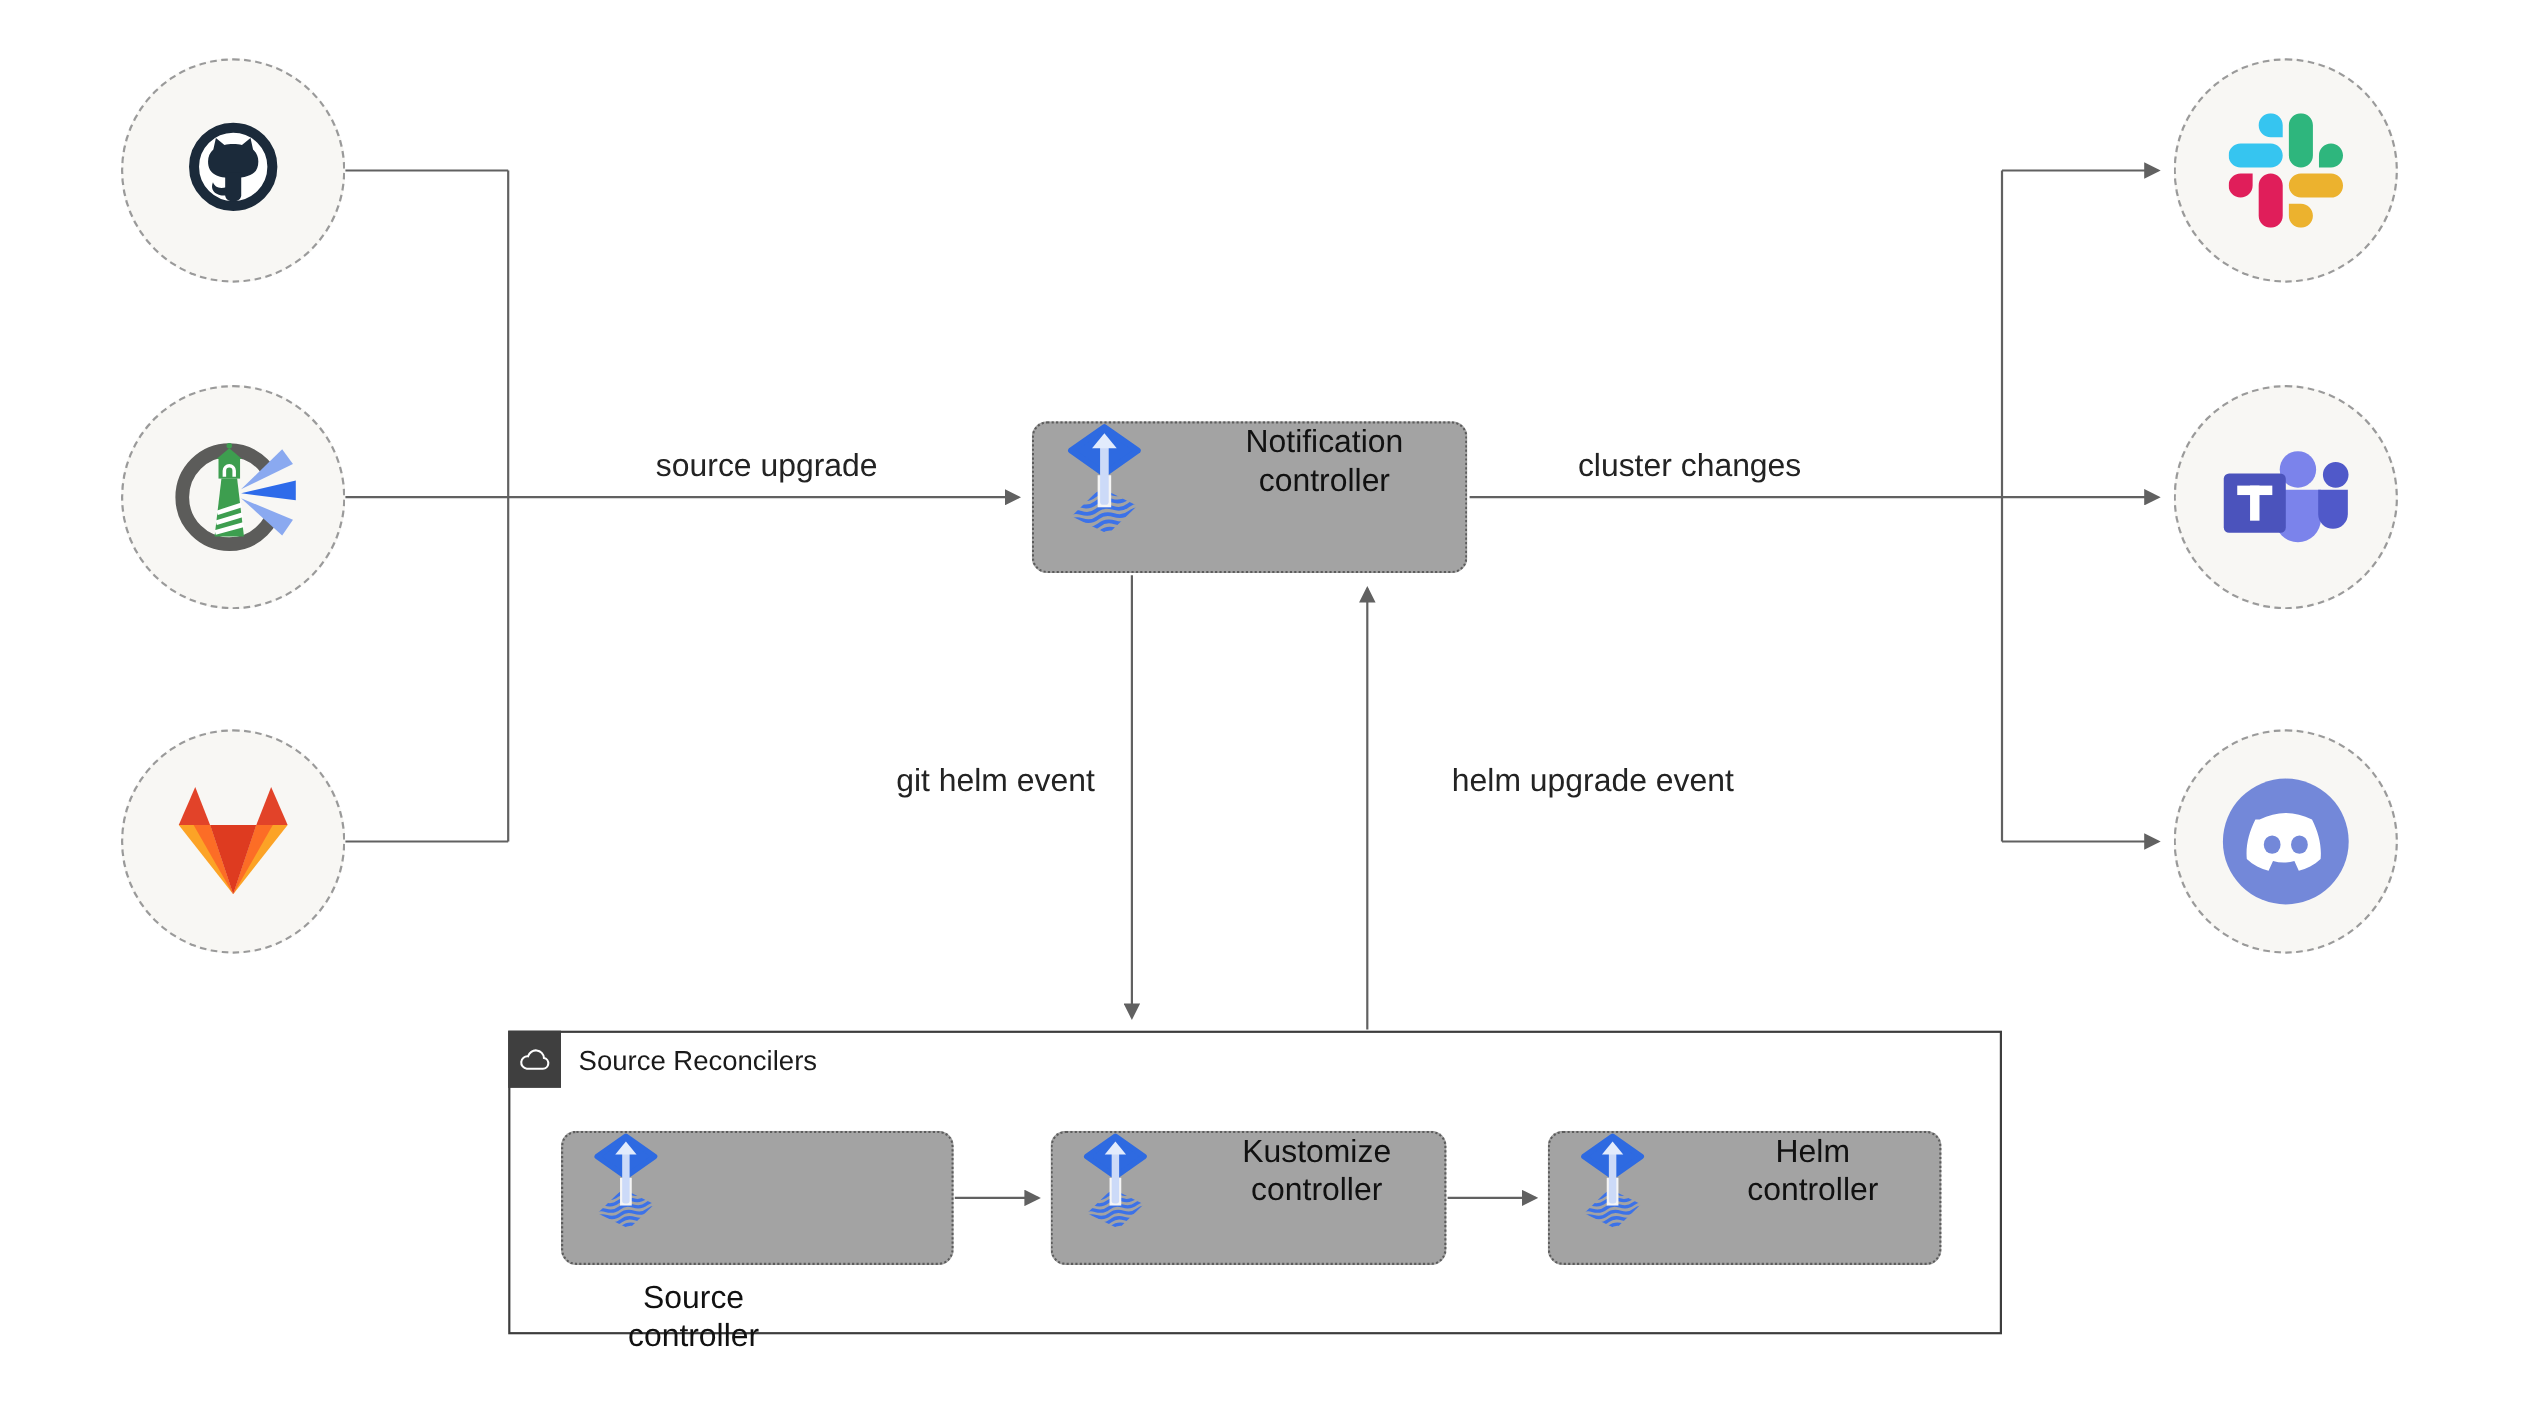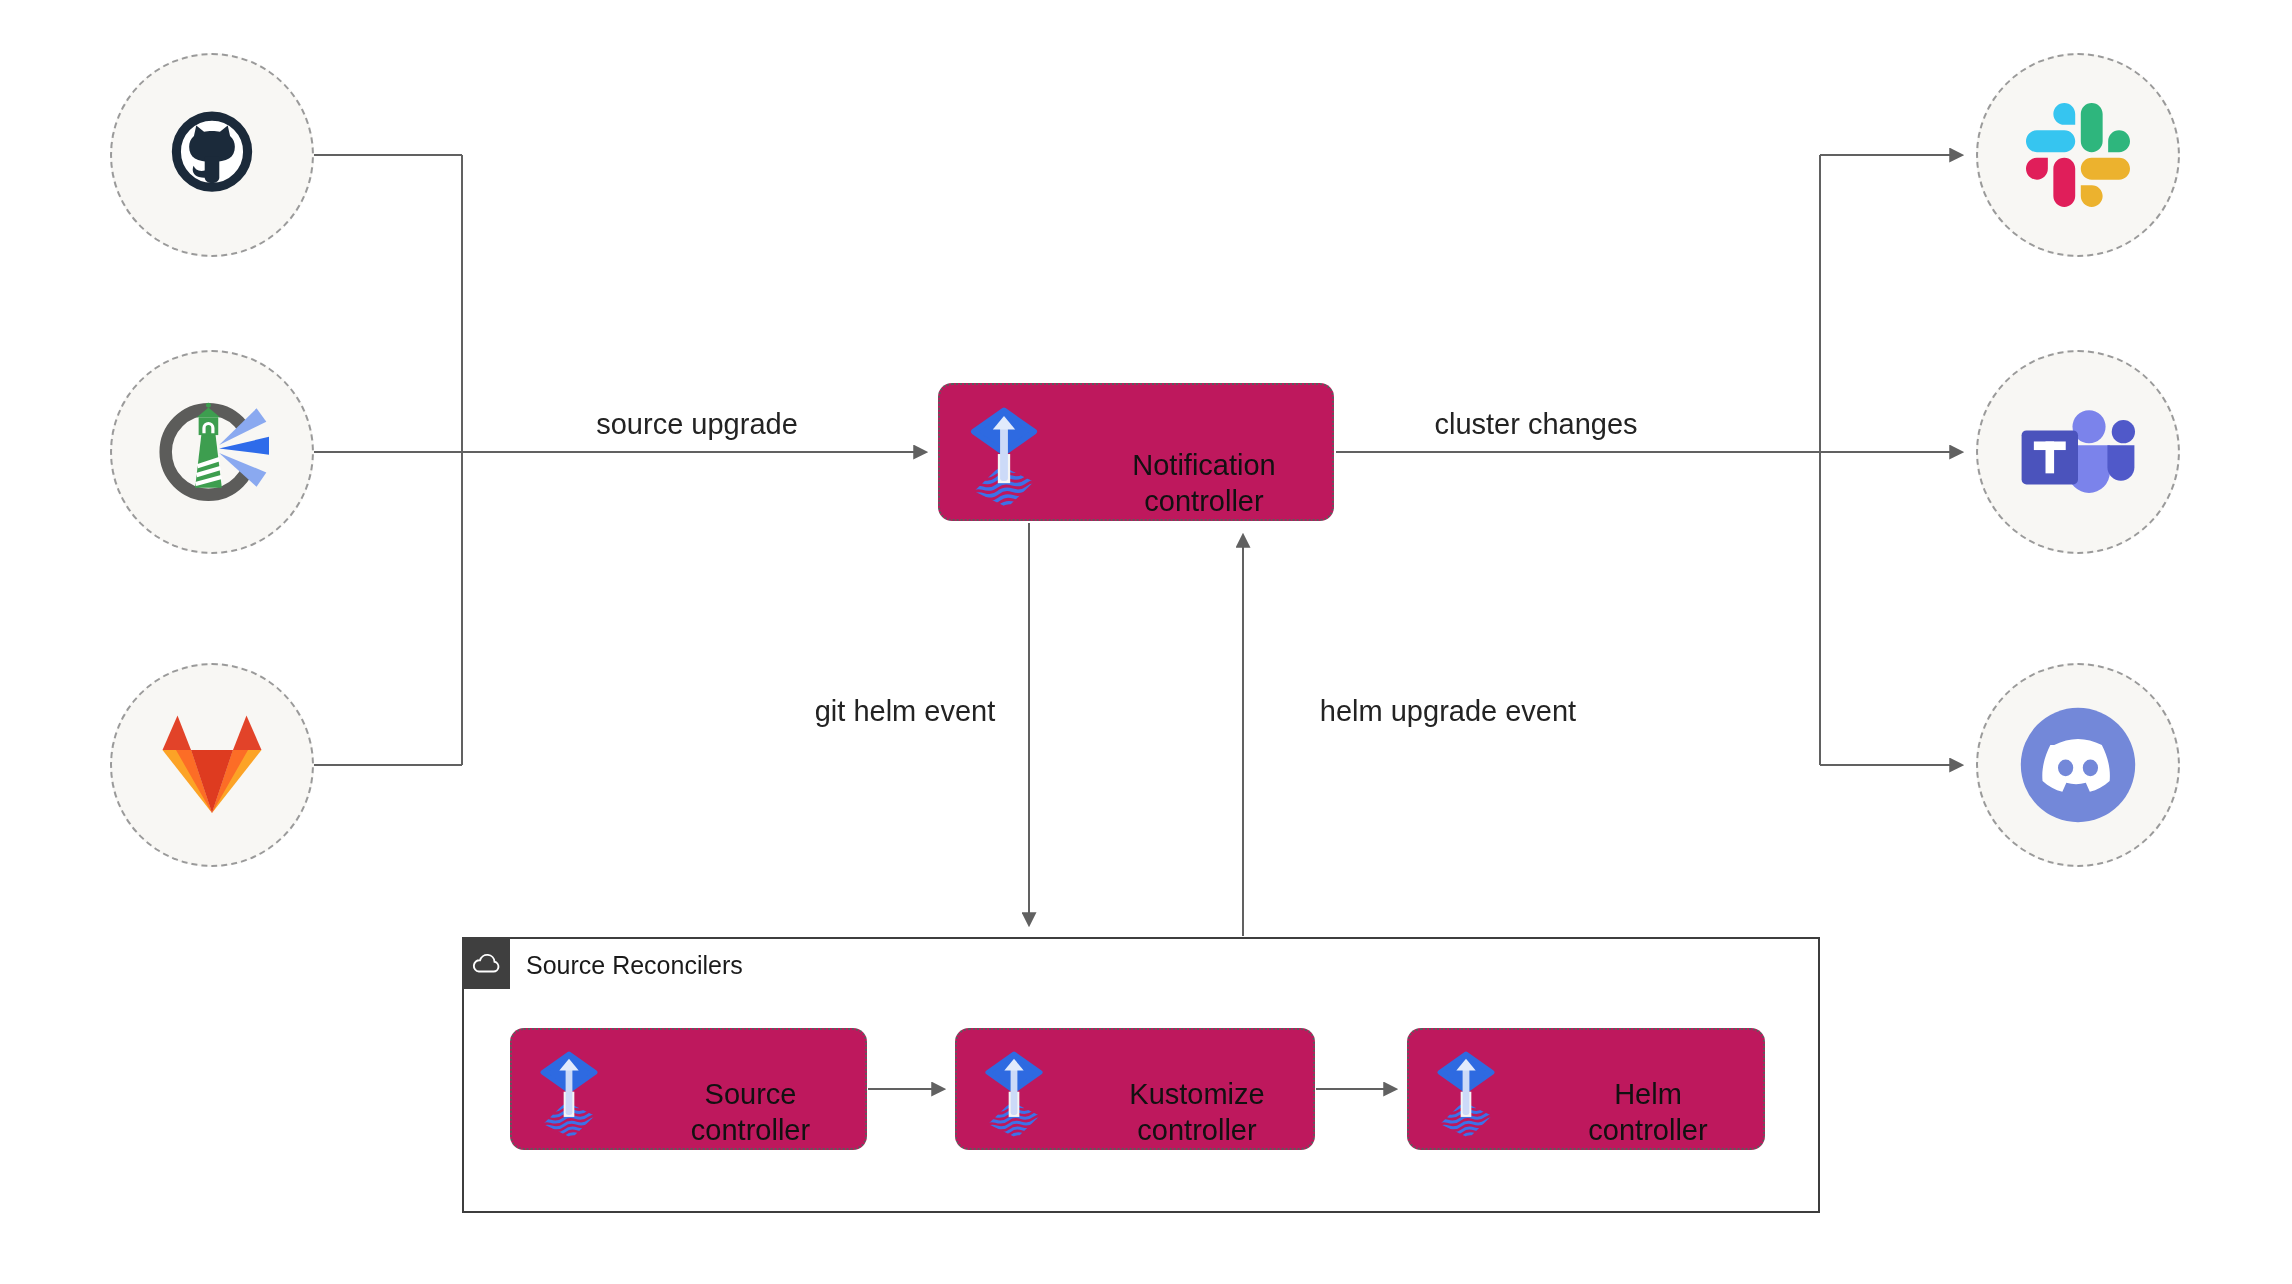--- a/index.html
+++ b/index.html
@@ -5,22 +5,22 @@
   html,body{margin:0;padding:0;background:#ffffff;}
   #canvas{position:relative;width:2292px;height:1284px;background:#ffffff;overflow:hidden;
           font-family:"Liberation Sans",sans-serif;}
   svg{display:block;}
   #wires{position:absolute;left:0;top:0;z-index:4;pointer-events:none;}
 
   .node-circle{position:absolute;width:204px;height:204px;border-radius:50%;
                background:#f8f7f4;border:2px dashed #9a9a9a;box-sizing:border-box;
                display:flex;align-items:center;justify-content:center;z-index:2;}
 
-  .ctrl-box{position:absolute;background:#be185d;border:2px dotted #5c5c5c;border-radius:14px;
-            box-sizing:border-box;display:flex;align-items:flex-end;z-index:2;gap:36px;}
+  .ctrl-box{position:absolute;background:#a3a3a3;border:2px dotted #5c5c5c;border-radius:14px;
+            box-sizing:border-box;display:flex;align-items:flex-start;z-index:2;gap:36px;}
   .ctrl-box .flux{flex:0 0 auto;}
   .ctrl-label{flex:1 1 auto;display:flex;align-items:center;justify-content:center;
               font-size:29px;line-height:1.22;color:#111;text-align:center;}
   .ctrl-label span{display:inline-block;max-width:185px;}
 
   .edge-label{position:absolute;transform:translate(-50%,-50%);font-size:29px;color:#232323;
               white-space:nowrap;z-index:3;}
 
   .gitops-container{position:absolute;left:462px;top:937px;width:1358px;height:276px;
                     border:2px solid #3d3d3d;box-sizing:border-box;background:transparent;z-index:1;}
@@ -166,21 +166,21 @@
 
   <div class="gitops-container">
     <div class="gitops-badge">
       <svg width="34" height="27" viewBox="0 0 36 28">
         <path d="M10.5 22.5h15.5a5.2 5.2 0 0 0 1-10.3 7.8 7.8 0 0 0-15.3-1.6A5.9 5.9 0 0 0 10.5 22.5z" fill="none" stroke="#ffffff" stroke-width="2"></path>
       </svg>
     </div>
     <div class="gitops-title">Source Reconcilers</div>
   </div>
 
-  <div class="ctrl-box" style="left:510px;top:1028px;width:357px;height:122px;padding-left:26px;">
+  <div class="ctrl-box" style="left:510px;top:1028px;width:357px;height:122px;padding-left:26px;flex-direction:column;">
     <svg class="flux" width="62" height="97" viewBox="0 0 64 100">
       <defs>
           <clipPath id="fluxclip2">
             <polygon points="32,52 59,71 32,90 5,71"></polygon>
           </clipPath>
         </defs>
       <polygon points="32,3 59,22 32,41 5,22" fill="#2e6ae1" stroke="#2e6ae1" stroke-width="5" stroke-linejoin="round"></polygon>
       <g clip-path="url(#fluxclip2)" stroke="#3c72e8" stroke-width="3.1" fill="none" transform="rotate(-9 32 71)">
         <path d="M0 53 q6 -5 13 -1.5 t13 0 t13 0 t13 0 t13 0"></path>
         <path d="M0 59 q6 -5 13 -1.5 t13 0 t13 0 t13 0 t13 0"></path>

